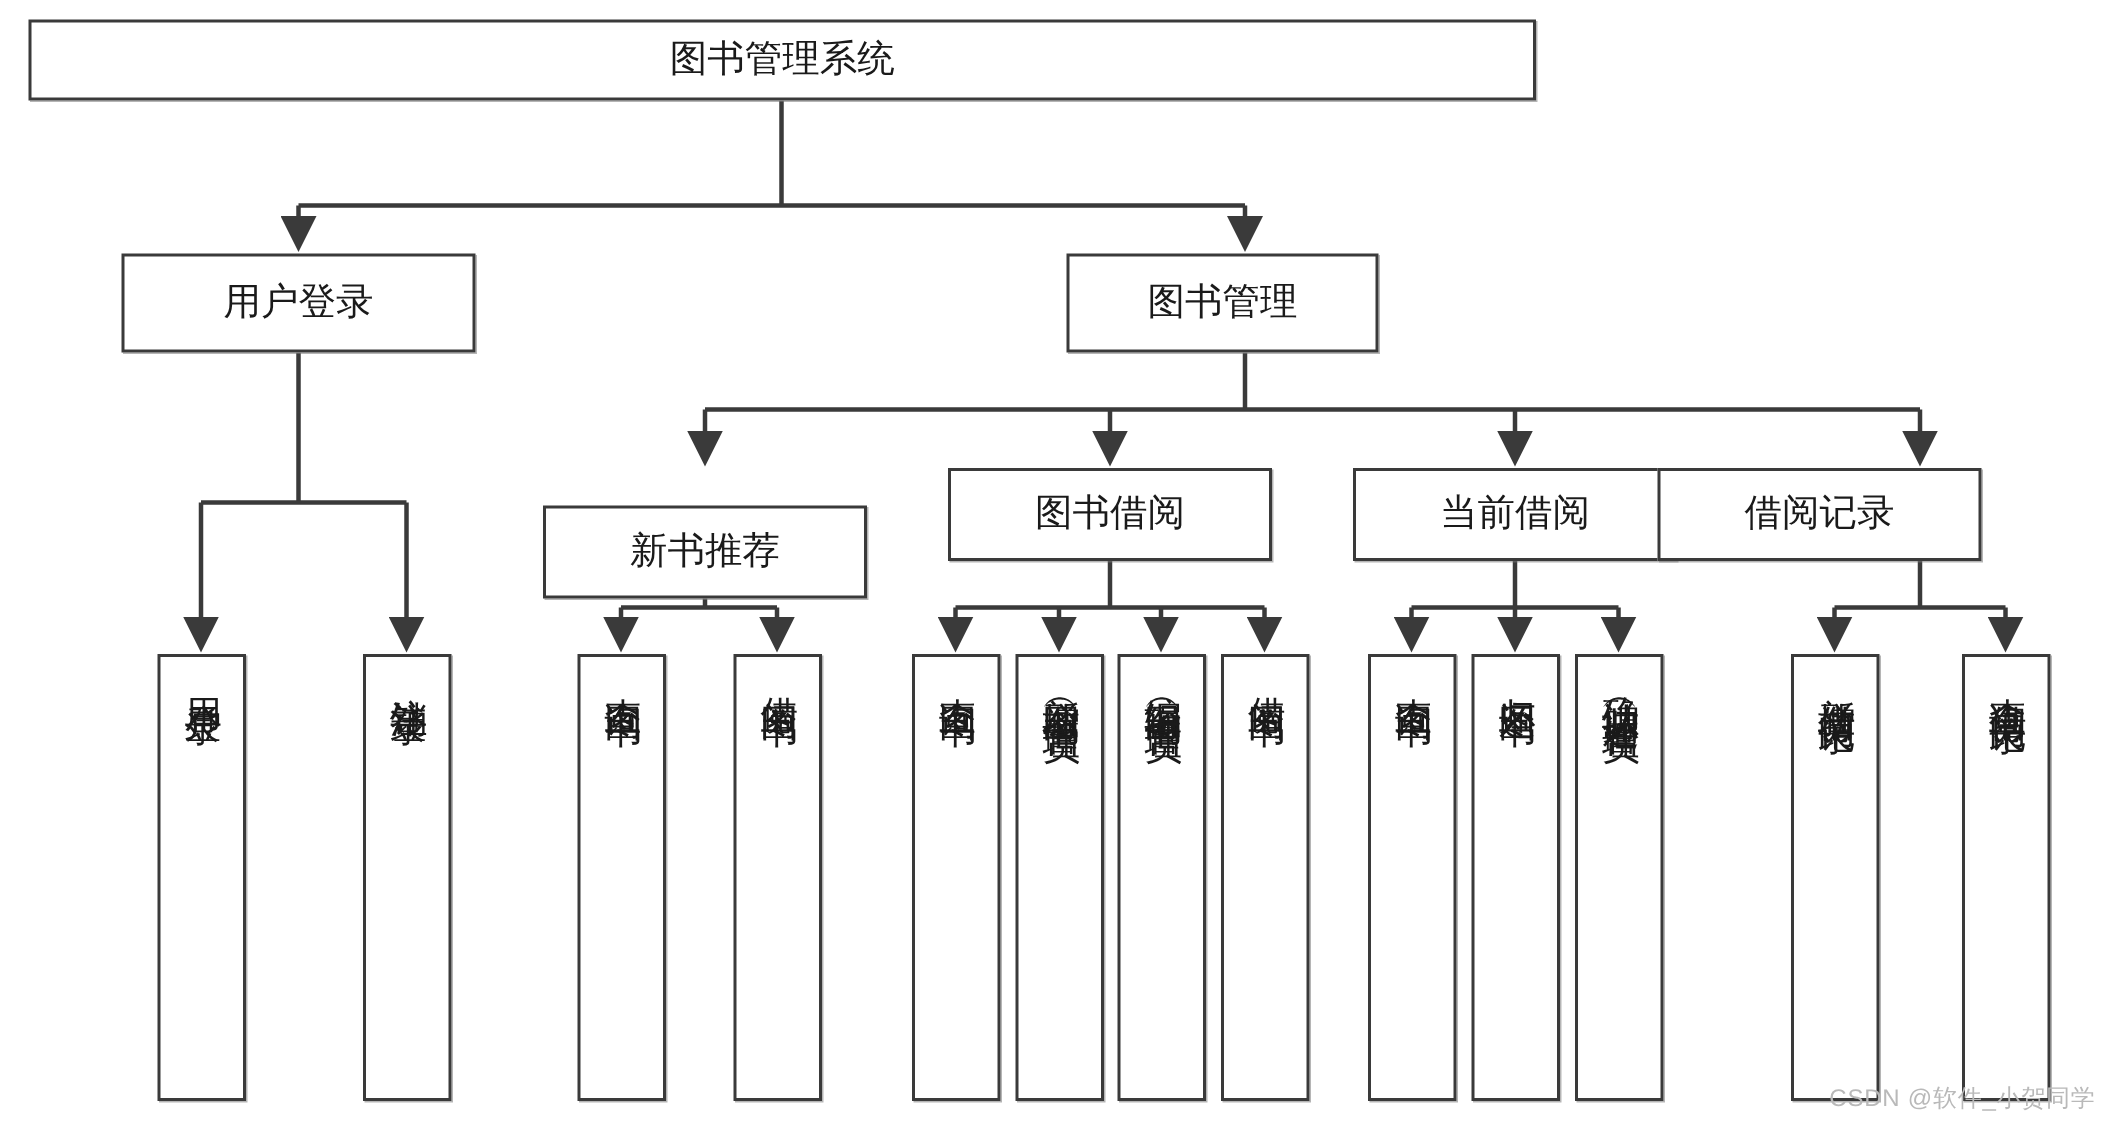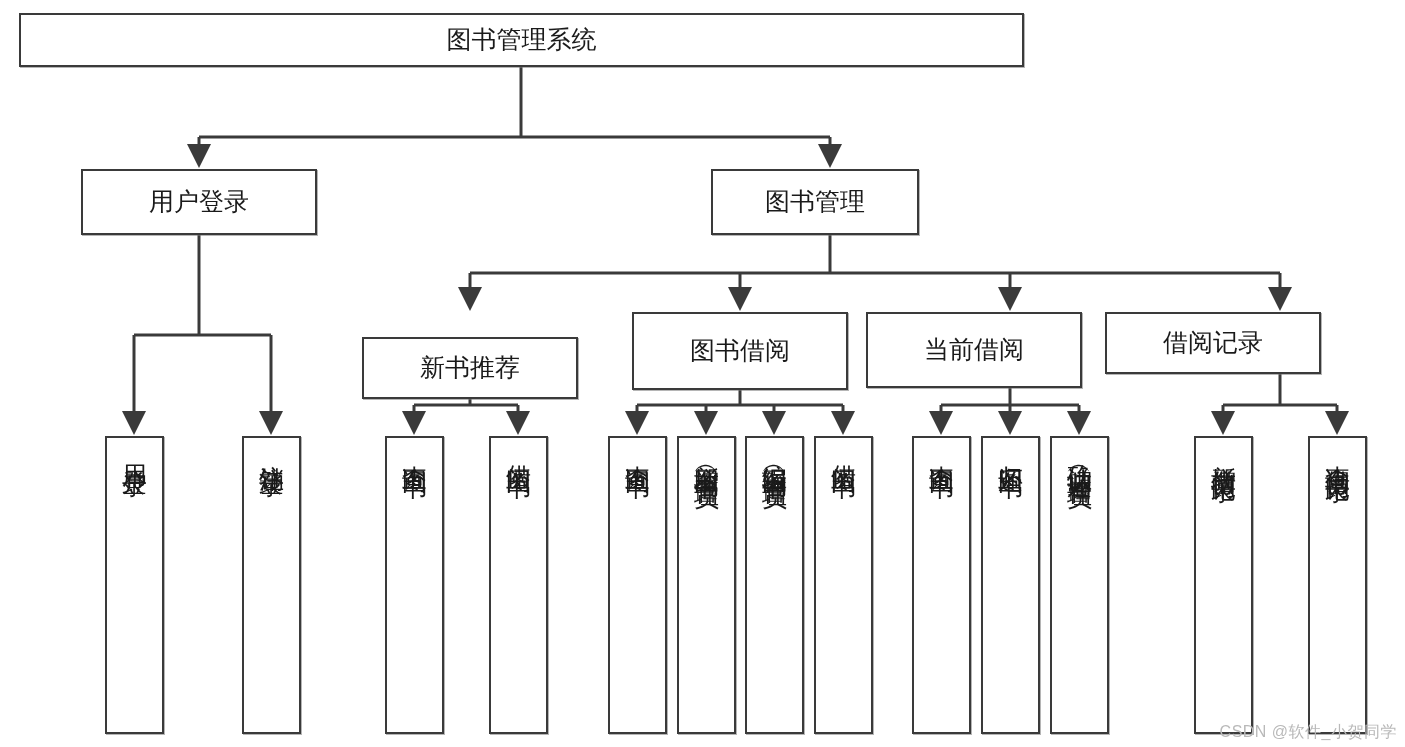--- a/index.html
+++ b/index.html
@@ -135,24 +135,24 @@
   <div class="node horiz" style="left:81px; top:169px; width:236px; height:66px;">
     <span class="node-label">用户登录</span>
   </div>
   <div class="node horiz" style="left:711px; top:169px; width:208px; height:66px;">
     <span class="node-label">图书管理</span>
   </div>
 
   <div class="node horiz" style="left:362px; top:312px; width:216px; height:62px;margin-top:25px;">
     <span class="node-label">新书推荐</span>
   </div>
-  <div class="node horiz" style="left:632px; top:312px; width:216px; height:78px;">
+  <div class="node horiz" style="left:632px; top:312px; width:216px; height:62px;">
     <span class="node-label">图书借阅</span>
   </div>
-  <div class="node horiz" style="left:866px; top:312px; width:216px; height:76px;">
+  <div class="node horiz" style="left:902px; top:312px; width:216px; height:62px;">
     <span class="node-label">当前借阅</span>
   </div>
   <div class="node horiz" style="left:1105px; top:312px; width:216px; height:62px;">
     <span class="node-label">借阅记录</span>
   </div>
 
   <div class="node vert" style="left:105px; top:436px; width:59px; height:298px;">
     <span class="node-label">用户登录</span>
   </div>
   <div class="node vert" style="left:242px; top:436px; width:59px; height:298px;">

